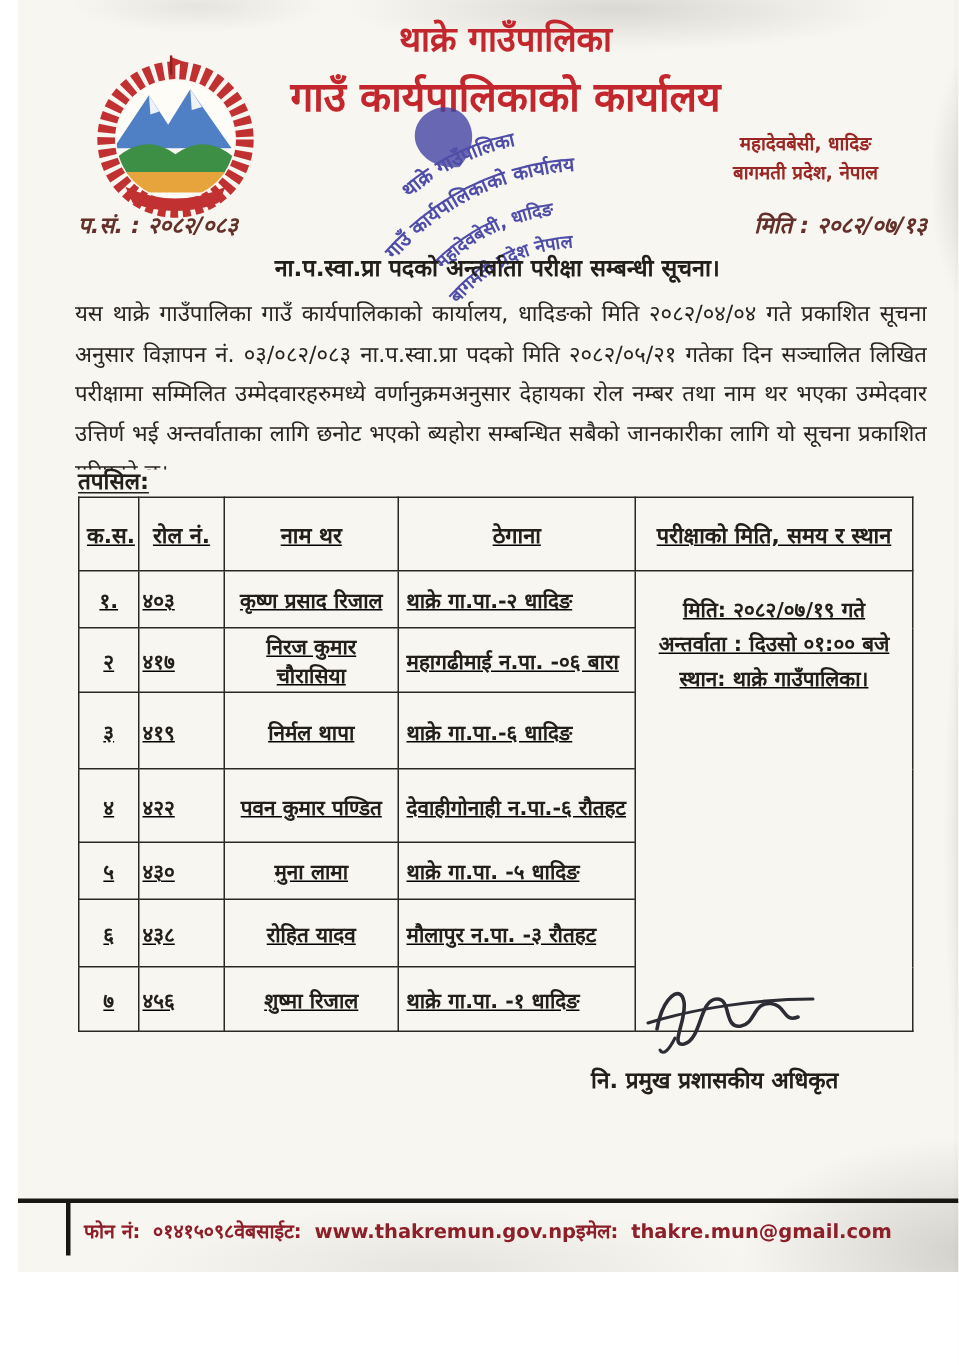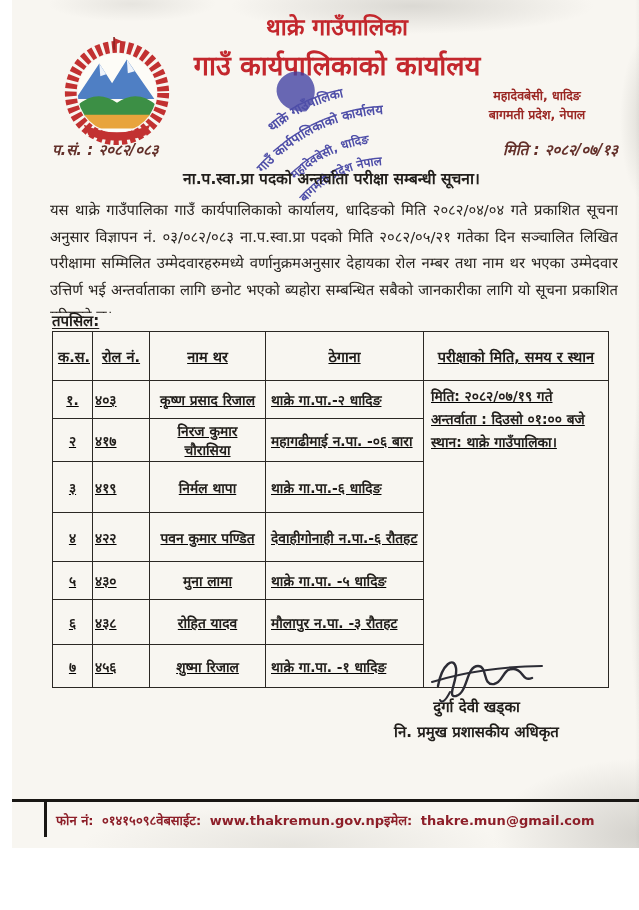--- a/index.html
+++ b/index.html
@@ -51,21 +51,21 @@
   table{border-collapse:collapse;width:556px;table-layout:fixed;color:#211e1b;}
   th,td{border:1.6px solid #2b2824;padding:2px 5px;font-size:13.8px;font-weight:600;overflow:hidden;}
   th{font-size:14.5px;font-weight:700;text-align:center;height:44px;}
   td{height:33px;text-align:center;}
   td.addr-cell{text-align:left;}
   td.roll-cell{text-align:left;padding-left:2px;}
   tbody tr:nth-child(3) td{height:46px;}
   tbody tr:nth-child(4) td{height:44px;}
   tbody tr:nth-child(6) td{height:40px;}
   tbody tr:nth-child(7) td{height:38px;}
-  td.exam-cell{vertical-align:top;text-align:left;line-height:23px;padding:4px 7px;font-weight:600;}
+  td.exam-cell{vertical-align:top;text-align:center;line-height:23px;padding:15px 7px;font-weight:600;}
   
   .sig-block{position:absolute;left:352px;top:642px;width:225px;text-align:center;color:#211e1b;}
   .sig-svg{display:block;margin:0 auto;}
   .sig-name{font-size:15px;font-weight:700;margin-top:-8px;}
   .sig-title{font-size:15px;font-weight:700;margin-top:5px;}
   
   .footer-line{position:absolute;left:0;top:799px;width:639px;height:3px;background:#191714;}
   .footer-tick{position:absolute;left:32px;top:800px;width:2.5px;height:37px;background:#191714;}
   .footer-text{position:absolute;left:44px;top:811px;width:570px;display:flex;
     color:#8d1f29;font-weight:700;font-size:13px;white-space:nowrap;}
@@ -214,21 +214,20 @@
       </table>
     </div>
 
     <div class="sig-block">
       <svg class="sig-svg" width="150" height="62" viewBox="0 0 150 62">
         <path d="M36 44 C 40 22, 52 14, 54 26 C 56 38, 44 56, 54 54 C 66 51, 64 24, 76 24
                  C 86 24, 80 44, 92 42 C 102 40, 100 26, 112 27 C 122 28, 120 40, 130 36" stroke="#2c2c35" stroke-width="2.4" fill="none" stroke-linecap="round"></path>
         <path d="M30 40 C 62 30, 104 24, 140 24" stroke="#2c2c35" stroke-width="2" fill="none" stroke-linecap="round"></path>
         <path d="M48 50 C 44 58, 40 62, 38 58" stroke="#2c2c35" stroke-width="2" fill="none" stroke-linecap="round"></path>
       </svg>
-      <div class="sig-name">दुर्गा देवी खड्का</div>
       <div class="sig-title">नि. प्रमुख प्रशासकीय अधिकृत</div>
     </div>
 
     <div class="footer-line"></div>
     <div class="footer-tick"></div>
     <div class="footer-text">
       <div>
         <span class="lbl">फोन नं:</span>
         <span>०१४१५०९८</span>
       </div>

